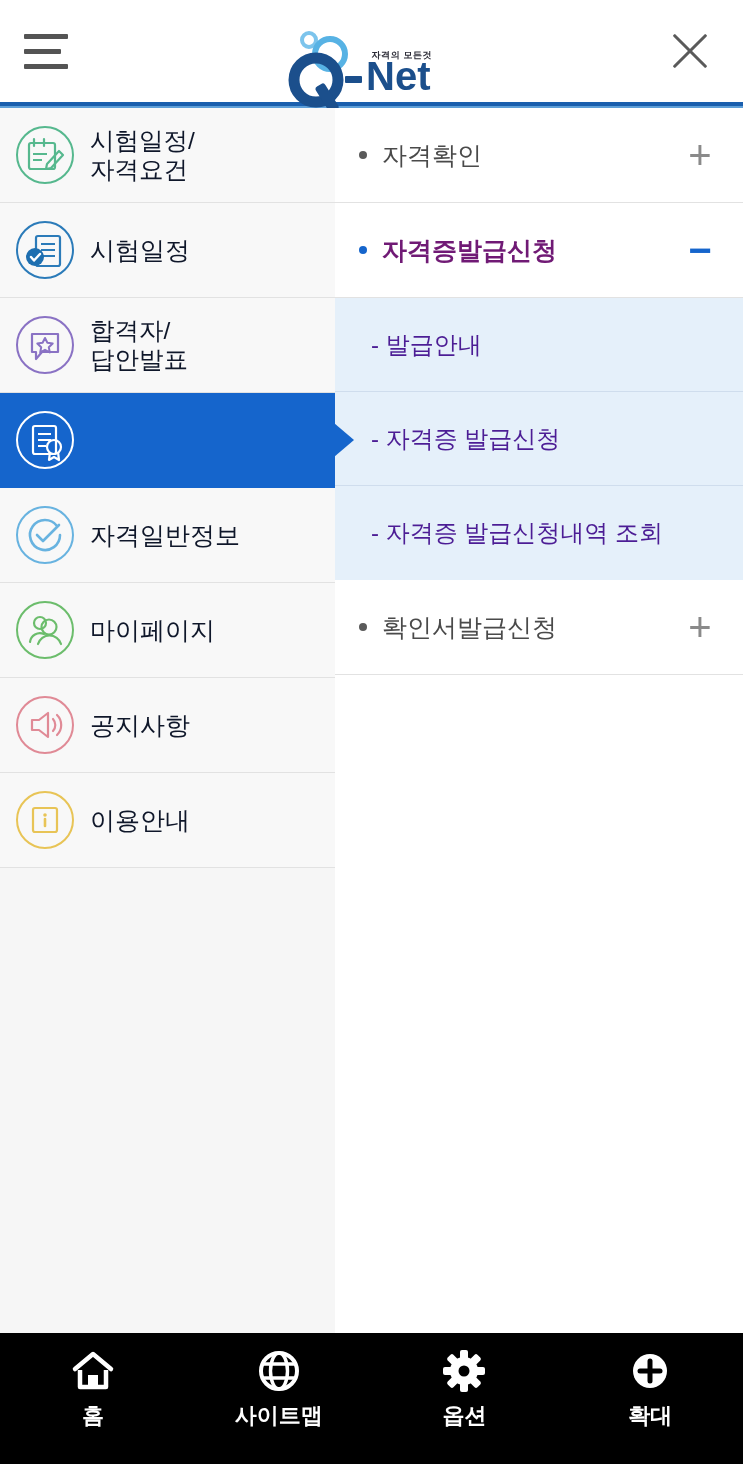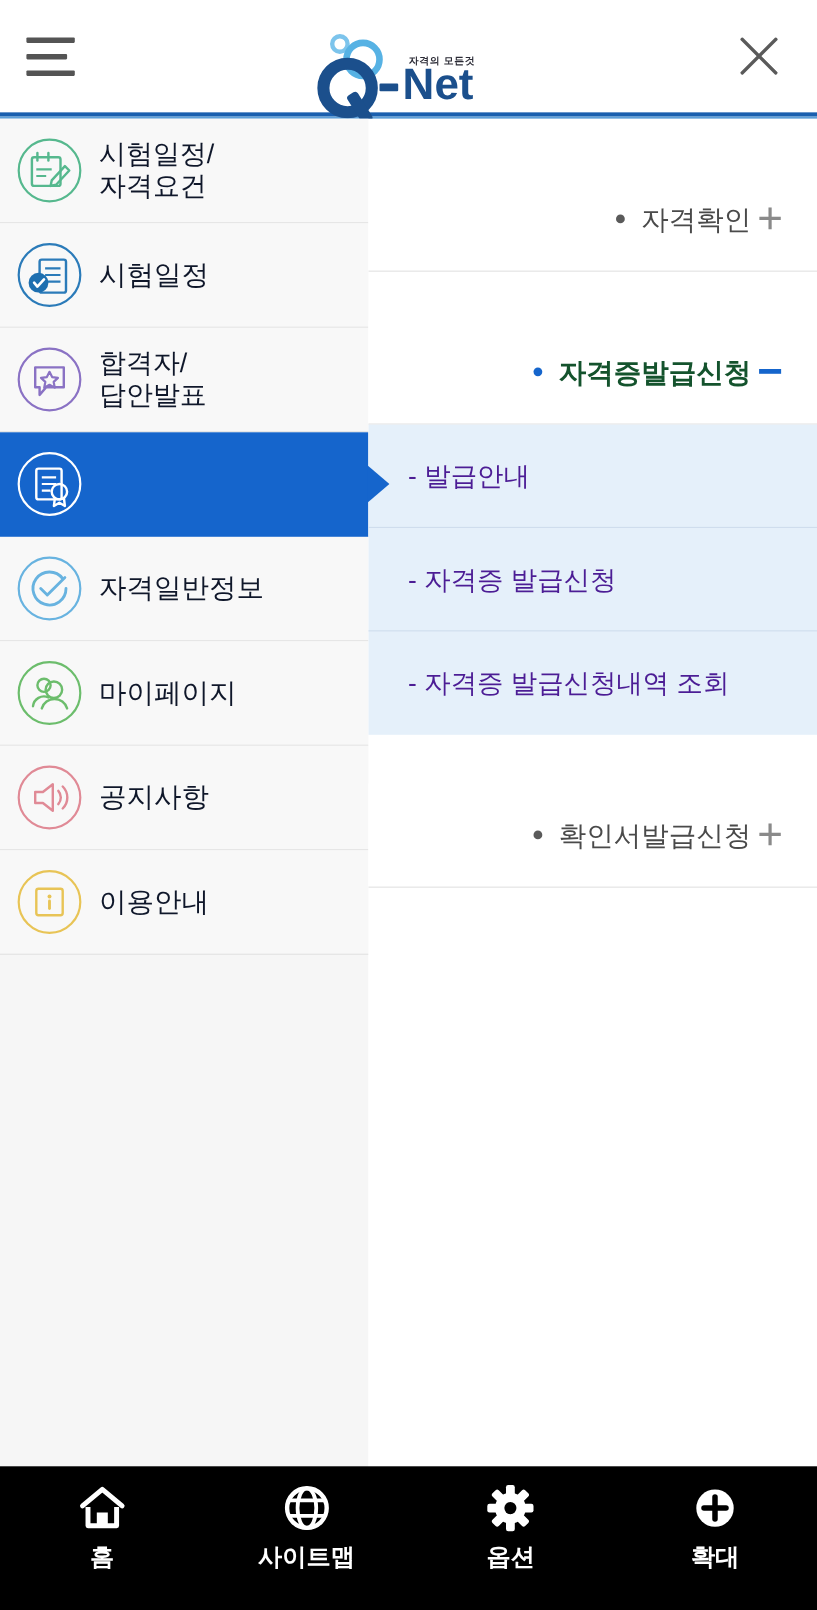--- a/index.html
+++ b/index.html
@@ -73,30 +73,30 @@
     border-top: 17px solid transparent;
     border-bottom: 17px solid transparent;
     border-left: 20px solid #1565cc;
     z-index: 5;
   }
   .side-filler { background: #f6f6f6; flex: 1 1 auto; }
 
   
   .panel { flex: 1; background: #ffffff; position: relative; }
   .panel-row {
-    height: 95px; display: flex; align-items: center; justify-content: flex-end;
+    height: 95px; display: flex; align-items: center; justify-content: space-between;
     padding: 0 26px 0 24px;
     border-bottom: 1px solid #e2e2e2;
-    background: #ffffff; cursor: pointer; margin-top: 44px;
+    background: #ffffff; cursor: pointer;
   }
   .panel-row .row-left { display: flex; align-items: center; gap: 15px; }
   .dot { width: 8px; height: 8px; border-radius: 50%; background: #5a5a5a; flex: 0 0 8px; }
   .panel-row.open .dot { background: #1565cc; }
   .panel-row .txt { font-size: 25px; color: #4a4a4a; }
-  .panel-row.open .txt { color: #14532d; font-weight: bold; }
+  .panel-row.open .txt { color: #701a75; font-weight: bold; }
   .sign { font-size: 40px; color: #8a8a8a; line-height: 1; font-weight: 300; width: 34px; text-align: center; }
   .panel-row.open .sign { color: #1565cc; font-weight: 600; }
 
   .sub-list { background: #e5f0fa; }
   .sub-item {
     height: 94px; display: flex; align-items: center;
     padding-left: 36px; cursor: pointer;
     border-bottom: 1px solid #cfdded;
   }
   .sub-item:last-child { border-bottom: none; }

